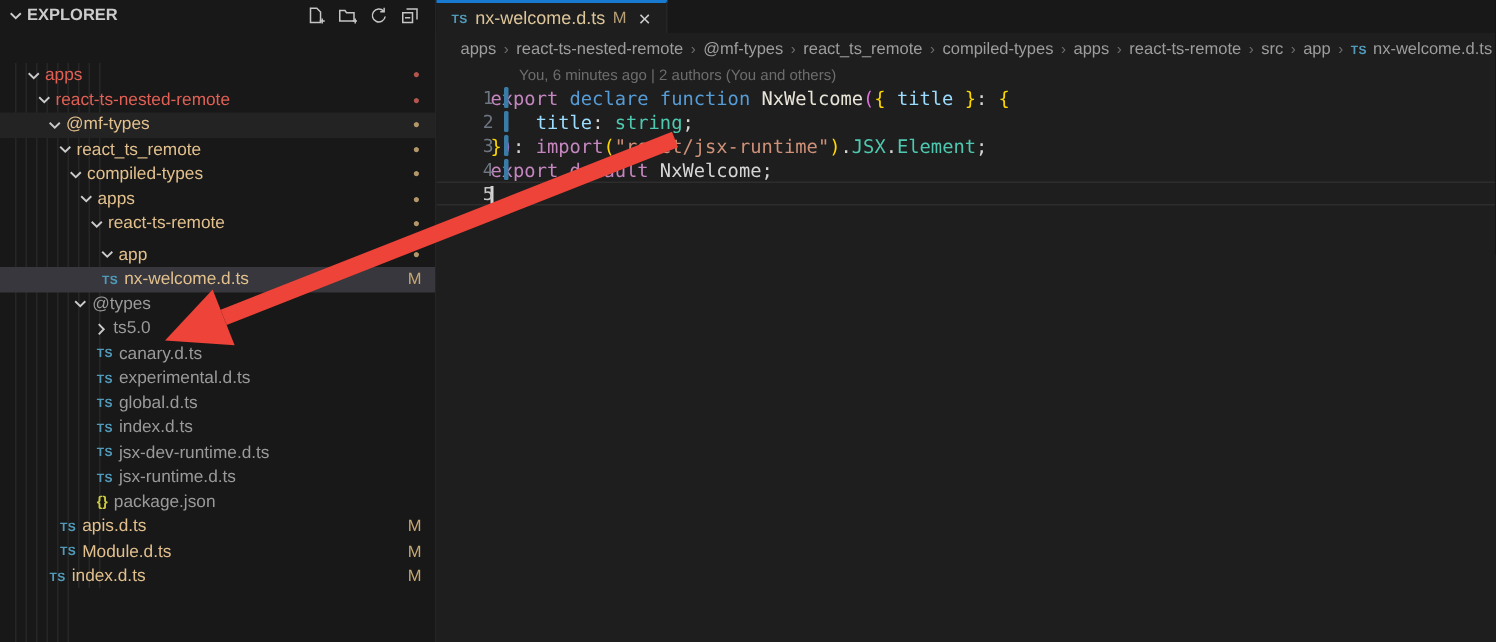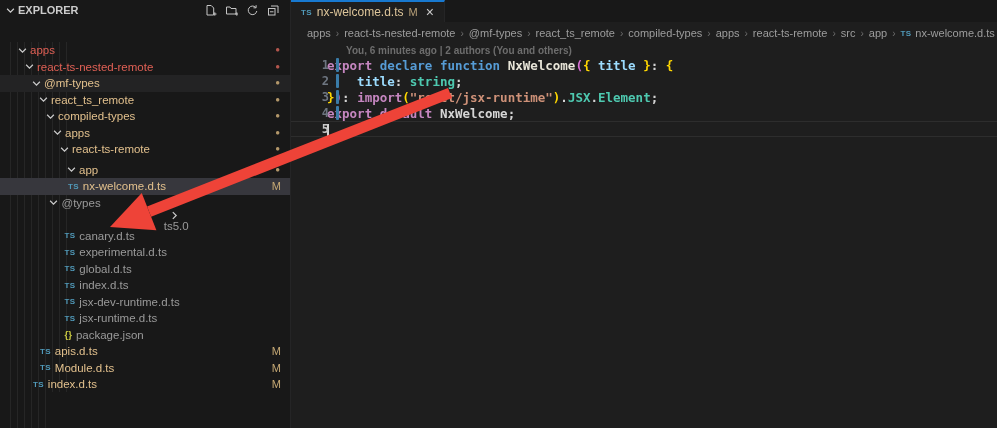--- a/index.html
+++ b/index.html
@@ -49,21 +49,21 @@
   .tab .mod{font-size:11px;color:#b8a078;}
   .tab .close{font-size:14px;color:#cccccc;margin-left:3px;cursor:pointer;line-height:12px;}
   .ts-badge{color:#519aba;font-weight:bold;font-size:8px;letter-spacing:.3px;}
 
   .breadcrumbs{height:22px;display:flex;align-items:center;padding-left:16px;
                font-size:11px;color:#9d9d9d;white-space:nowrap;overflow:hidden;}
   .breadcrumbs .sep{margin:0 5px;color:#6d6d6d;font-size:10px;}
   .breadcrumbs .crumb{cursor:pointer;}
   .breadcrumbs .file{display:flex;align-items:center;gap:4px;cursor:pointer;}
 
-  .code{position:relative;font-family:"DejaVu Sans Mono",monospace;font-size:12.5px;font-weight:bold;}
+  .code{position:relative;font-family:"DejaVu Sans Mono",monospace;font-size:12.5px;}
   .blame{height:13px;padding-left:55px;font-family:"Liberation Sans",sans-serif;
          font-size:10px;color:#6d6d6d;display:flex;align-items:center;}
   .code-line{height:16px;position:relative;display:flex;align-items:center;box-sizing:border-box;}
   .code-line.active{border-top:1px solid #2d2d2d;border-bottom:1px solid #2d2d2d;}
   .lnum{position:absolute;left:0;width:38px;text-align:right;color:#6e7681;font-size:12px;}
   .lnum.on{color:#c6c6c6;}
   .gbar{position:absolute;left:45px;top:1px;bottom:1px;width:3px;background:#3a7ca8;border-radius:1px;}
   .ctext{margin-left:36px;white-space:pre;}
   .cursor{display:inline-block;width:1.5px;height:13px;background:#d4d4d4;vertical-align:middle;}
 
@@ -203,21 +203,21 @@
           <span class="badge-M">M</span>
         </div>
         <div class="tree-row" style="padding-left: 48.5px;">
           <span class="tw">
             <svg width="9" height="9" viewBox="0 0 8 8">
               <path d="M1 2.5 L4 5.5 L7 2.5" fill="none" stroke="#cacaca" stroke-width="1.1"></path>
             </svg>
           </span>
           <span class="c-dim">@types</span>
         </div>
-        <div class="tree-row" style="padding-left: 62.5px; flex-direction: column;">
+        <div class="tree-row" style="padding-left: 62.5px;">
           <span class="tw closed">
             <svg width="9" height="9" viewBox="0 0 8 8">
               <path d="M1 2.5 L4 5.5 L7 2.5" fill="none" stroke="#cacaca" stroke-width="1.1"></path>
             </svg>
           </span>
           <span class="c-dim">ts5.0</span>
         </div>
         <div class="tree-row" style="padding-left: 64.5px;">
           <span class="fico ts">TS</span>
           <span class="c-dim">canary.d.ts</span>

